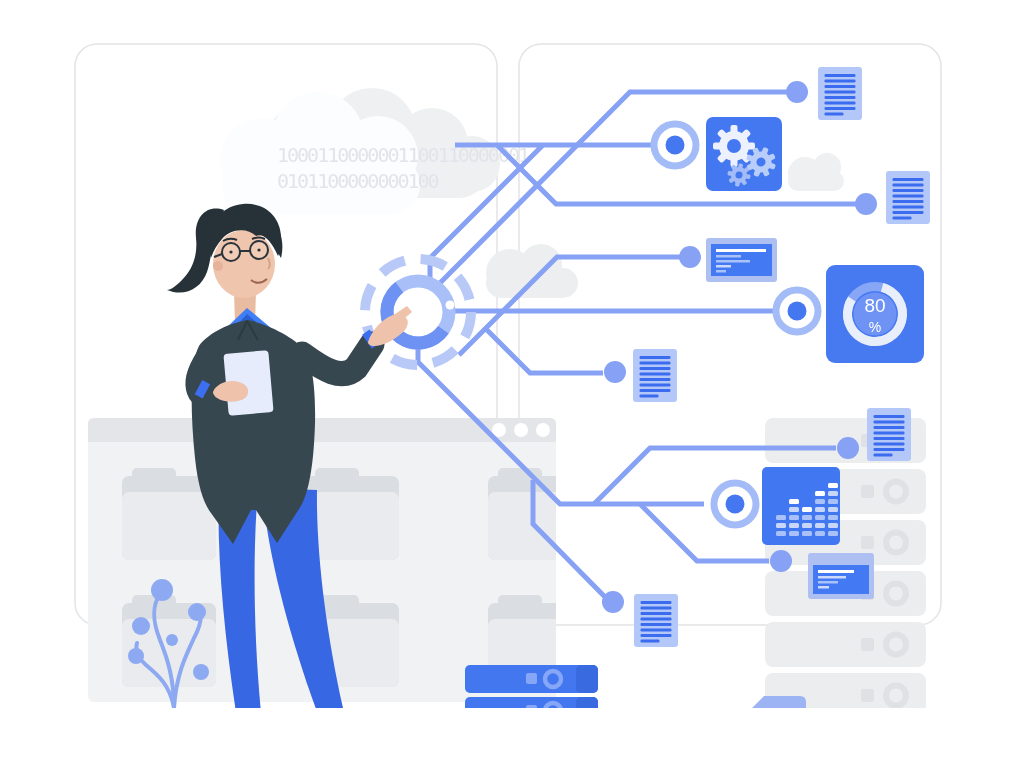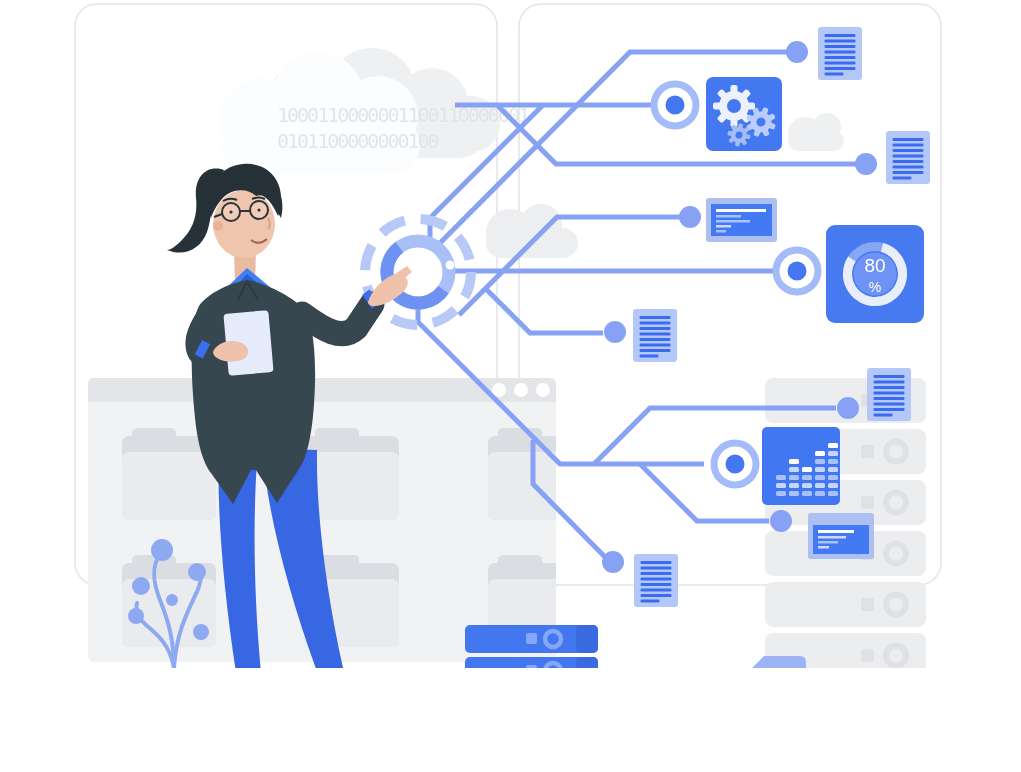--- a/index.html
+++ b/index.html
@@ -1,17 +1,17 @@
 <!DOCTYPE html>
 <html><head>
 <meta charset="utf-8">
 <style>
   html,body{margin:0;padding:0;background:#ffffff;}
   .stage{position:relative;width:1021px;height:668px;background:#ffffff;overflow:hidden;
-         font-family:"Liberation Sans", sans-serif;}
+         font-family:"Liberation Sans", sans-serif;margin-top:40px;}
   svg text{user-select:none;}
   .binary{font-family:"DejaVu Sans Mono", monospace;fill:#e2e4e9;letter-spacing:-2px;}
   .gauge-num{font-family:"Liberation Sans", sans-serif;fill:#ffffff;}
 </style>
 </head>
 <body>
 
 <div class="stage">
 <svg width="1021" height="772" viewBox="0 0 1021 772" xmlns="http://www.w3.org/2000/svg">
 

